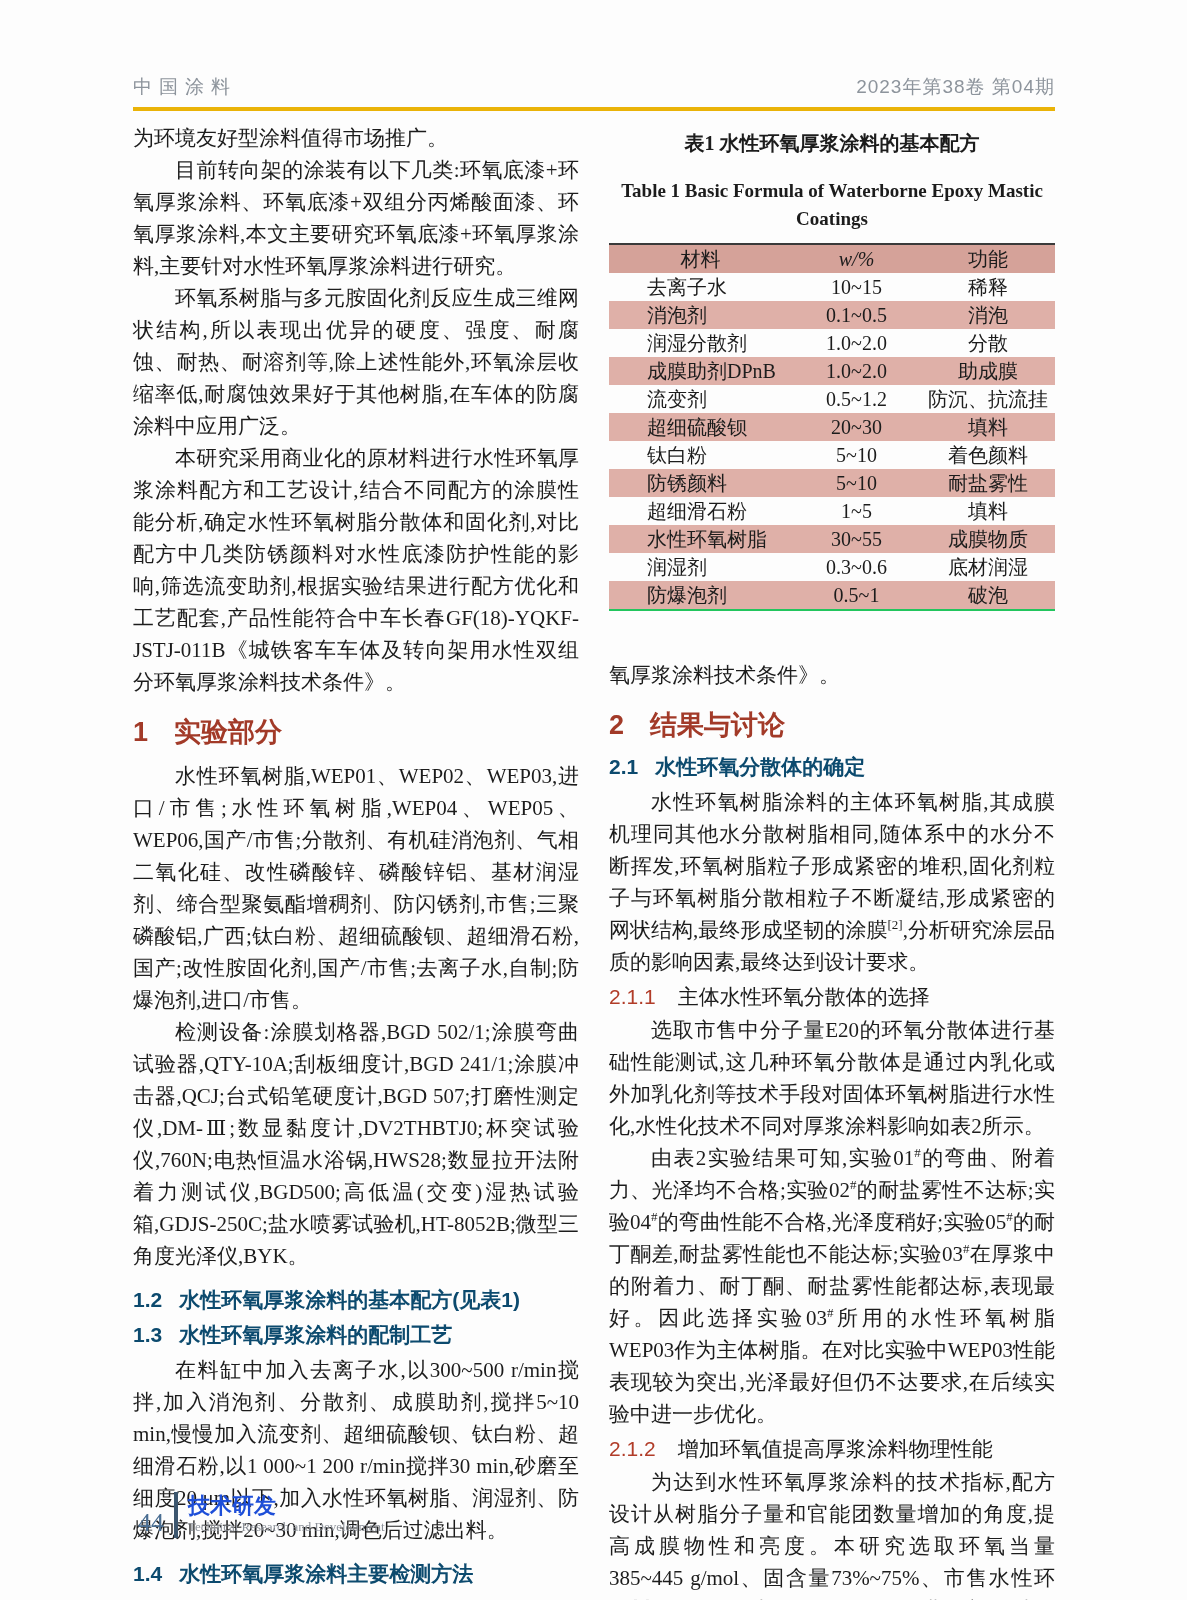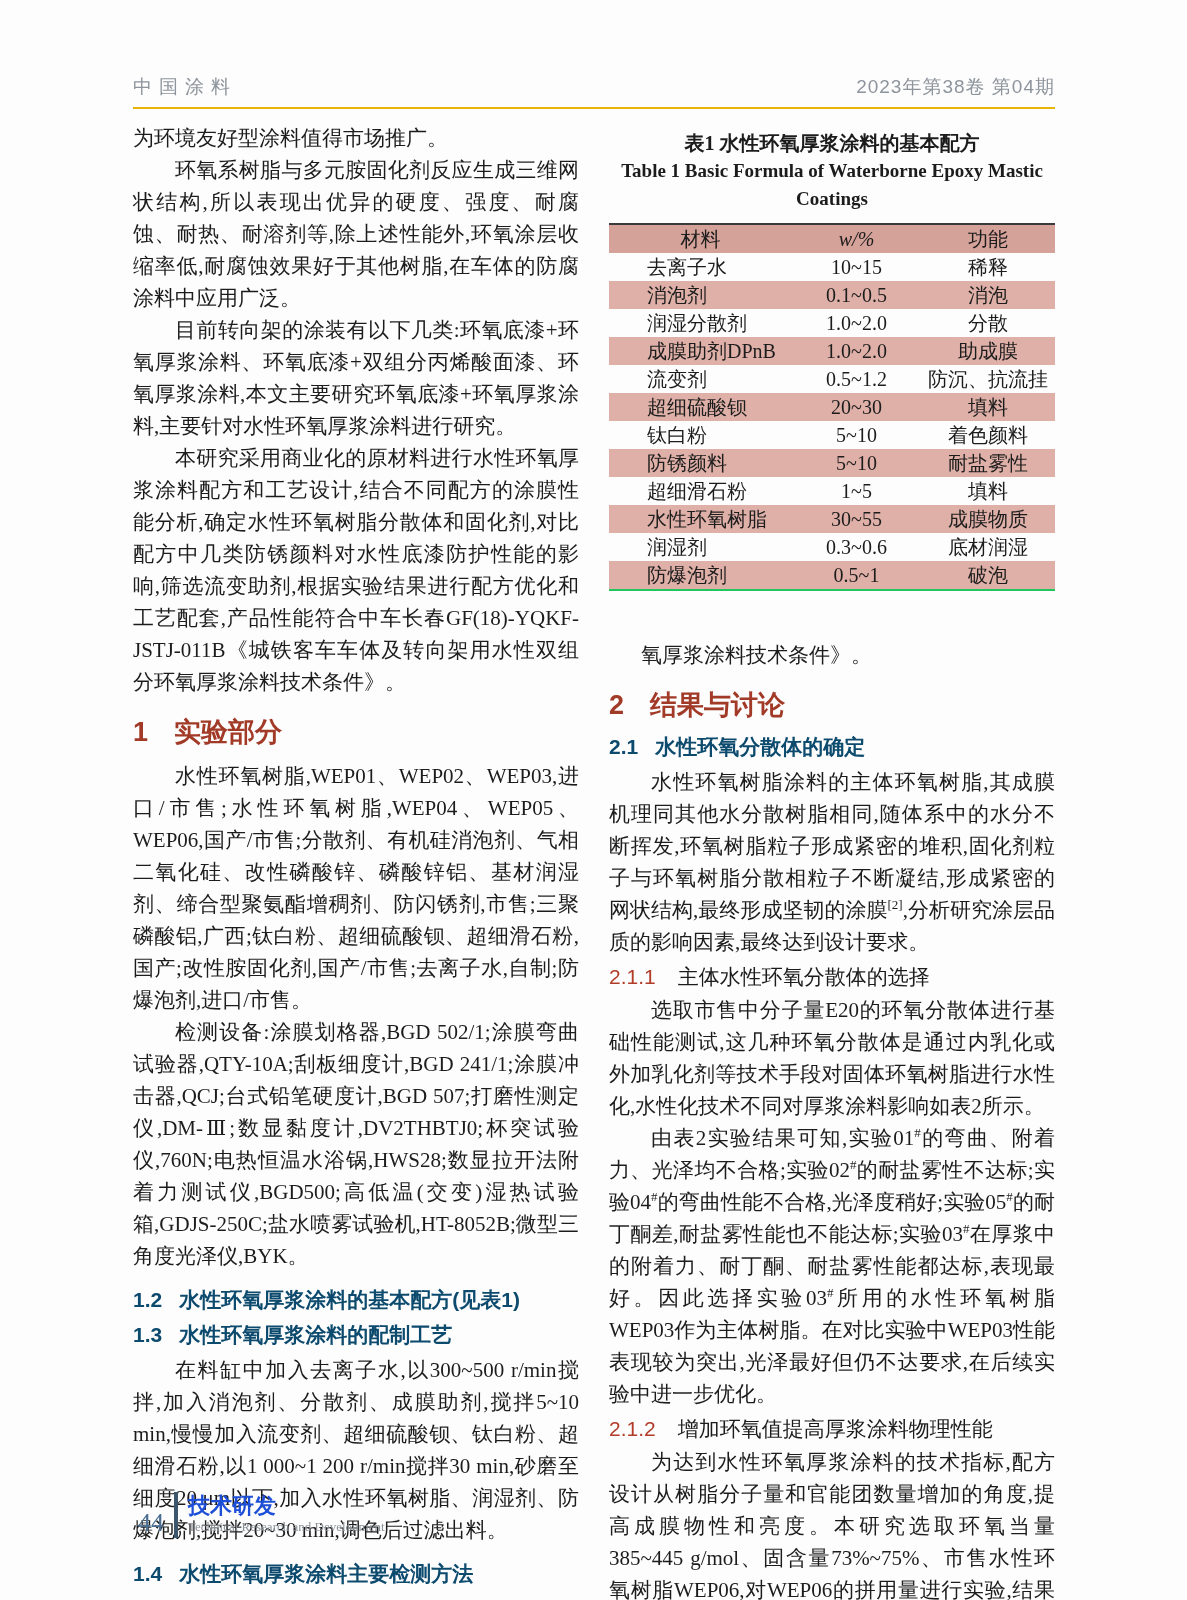--- a/index.html
+++ b/index.html
@@ -3,21 +3,21 @@
 <meta charset="utf-8">
 <style>
   html,body{margin:0;padding:0;background:#ffffff;}
   .page{position:relative;width:1187px;height:1600px;background:#fdfdfd;overflow:hidden;
         font-family:"Liberation Serif","DejaVu Serif",serif;color:#1c1c1c;}
 
   
   .pg-header{position:absolute;left:133px;top:74px;width:922px;display:flex;
              justify-content:space-between;align-items:flex-end;
              font-family:"Liberation Sans","DejaVu Sans",sans-serif;
-             font-size:19px;color:#8d949c;padding-bottom:7px;border-bottom:2px solid #eab308;}
+             font-size:19px;color:#8d949c;padding-bottom:7px;border-bottom:4px solid #eab308;}
   .journal-name{letter-spacing:7px;}
   .issue-info{letter-spacing:1px;}
 
   
   .columns{position:absolute;left:133px;top:122px;width:922px;display:flex;gap:30px;}
   .col{width:446px;}
 
   .bp{margin:0;font-size:21px;line-height:32px;text-align:justify;text-justify:inter-ideograph;}
   .indent{text-indent:2em;}
   sup{font-size:13px;line-height:0;}
@@ -27,30 +27,30 @@
   .h1 .num{margin-right:26px;}
   .h2{margin:7px 0 5px 0;font-family:"Liberation Sans","DejaVu Sans",sans-serif;
       font-size:21px;font-weight:bold;color:#0c4a6e;}
   .h2 .num{margin-right:17px;}
   .h3{margin:5px 0 3px 0;font-size:21px;font-weight:normal;}
   .h3 .num{font-family:"Liberation Sans","DejaVu Sans",sans-serif;color:#b13c28;margin-right:22px;}
   .h3 .h3title{color:#1c1c1c;}
 
   
   .tablock{margin-top:8px;}
-  .cap-zh{margin:0 0 0 0;text-align:center;font-weight:bold;font-size:20px;}
+  .cap-zh{margin:0 0 20px 0;text-align:center;font-weight:bold;font-size:20px;}
   .cap-en{margin:0 0 10px 0;text-align:center;font-weight:bold;font-size:19px;line-height:28px;}
   table.t1{width:100%;border-collapse:collapse;border-top:2px solid #3a3a3a;border-bottom:2px solid #22c55e;}
   table.t1 th,table.t1 td{font-weight:normal;font-size:20px;height:28px;padding:0;text-align:center;vertical-align:middle;}
   table.t1 td:first-child{text-align:left;padding-left:38px;}
   table.t1 col.c1{width:41%;} table.t1 col.c2{width:29%;} table.t1 col.c3{width:30%;}
   table.t1 thead tr{background:#d5a299;}
   table.t1 tbody tr:nth-child(even){background:#dfb0a8;}
   .wcol{font-style:italic;}
-  .after-table{margin-top:48px;margin-left:32px;}
+  .after-table{margin-top:48px;}
   .gap-top{margin-top:14px;}
 
   
   .pg-footer{position:absolute;left:138px;top:1492px;display:flex;align-items:center;}
   .pg-num{font-size:26px;color:#4a6e92;margin-right:10px;align-self:flex-end;}
   .footer-bar{width:4px;height:46px;background:#3c566e;margin-right:10px;}
   .footer-sec-zh{font-family:"Liberation Sans","DejaVu Sans",sans-serif;font-weight:bold;
                  font-size:22px;color:#1d4ed8;line-height:24px;}
   .footer-sec-en{font-size:13px;color:#8d929a;line-height:18px;}
 </style>
@@ -61,22 +61,22 @@
 
   <div class="pg-header">
     <span class="journal-name">中国涂料</span>
     <span class="issue-info">2023年第38卷  第04期</span>
   </div>
 
   <div class="columns">
 
     <div class="col">
       <p class="bp">为环境友好型涂料值得市场推广。</p>
+      <p class="bp indent">目前转向架的涂装有以下几类:环氧底漆+环氧厚浆涂料、环氧底漆+双组分丙烯酸面漆、环氧厚浆涂料,本文主要研究环氧底漆+环氧厚浆涂料,主要针对水性环氧厚浆涂料进行研究。</p>
       <p class="bp indent">环氧系树脂与多元胺固化剂反应生成三维网状结构,所以表现出优异的硬度、强度、耐腐蚀、耐热、耐溶剂等,除上述性能外,环氧涂层收缩率低,耐腐蚀效果好于其他树脂,在车体的防腐涂料中应用广泛。</p>
-      <p class="bp indent">目前转向架的涂装有以下几类:环氧底漆+环氧厚浆涂料、环氧底漆+双组分丙烯酸面漆、环氧厚浆涂料,本文主要研究环氧底漆+环氧厚浆涂料,主要针对水性环氧厚浆涂料进行研究。</p>
       <p class="bp indent">本研究采用商业化的原材料进行水性环氧厚浆涂料配方和工艺设计,结合不同配方的涂膜性能分析,确定水性环氧树脂分散体和固化剂,对比配方中几类防锈颜料对水性底漆防护性能的影响,筛选流变助剂,根据实验结果进行配方优化和工艺配套,产品性能符合中车长春GF(18)-YQKF-JSTJ-011B《城铁客车车体及转向架用水性双组分环氧厚浆涂料技术条件》。</p>
 
       <div class="h1">
         <span class="num">1</span><span>实验部分</span>
       </div>
       <p class="bp indent">水性环氧树脂,WEP01、WEP02、WEP03,进口/市售;水性环氧树脂,WEP04、WEP05、WEP06,国产/市售;分散剂、有机硅消泡剂、气相二氧化硅、改性磷酸锌、磷酸锌铝、基材润湿剂、缔合型聚氨酯增稠剂、防闪锈剂,市售;三聚磷酸铝,广西;钛白粉、超细硫酸钡、超细滑石粉,国产;改性胺固化剂,国产/市售;去离子水,自制;防爆泡剂,进口/市售。</p>
       <p class="bp indent">检测设备:涂膜划格器,BGD 502/1;涂膜弯曲试验器,QTY-10A;刮板细度计,BGD 241/1;涂膜冲击器,QCJ;台式铅笔硬度计,BGD 507;打磨性测定仪,DM-Ⅲ;数显黏度计,DV2THBTJ0;杯突试验仪,760N;电热恒温水浴锅,HWS28;数显拉开法附着力测试仪,BGD500;高低温(交变)湿热试验箱,GDJS-250C;盐水喷雾试验机,HT-8052B;微型三角度光泽仪,BYK。</p>
 
       <div class="h2 gap-top">
         <span class="num">1.2</span><span>水性环氧厚浆涂料的基本配方(见表1)</span>

